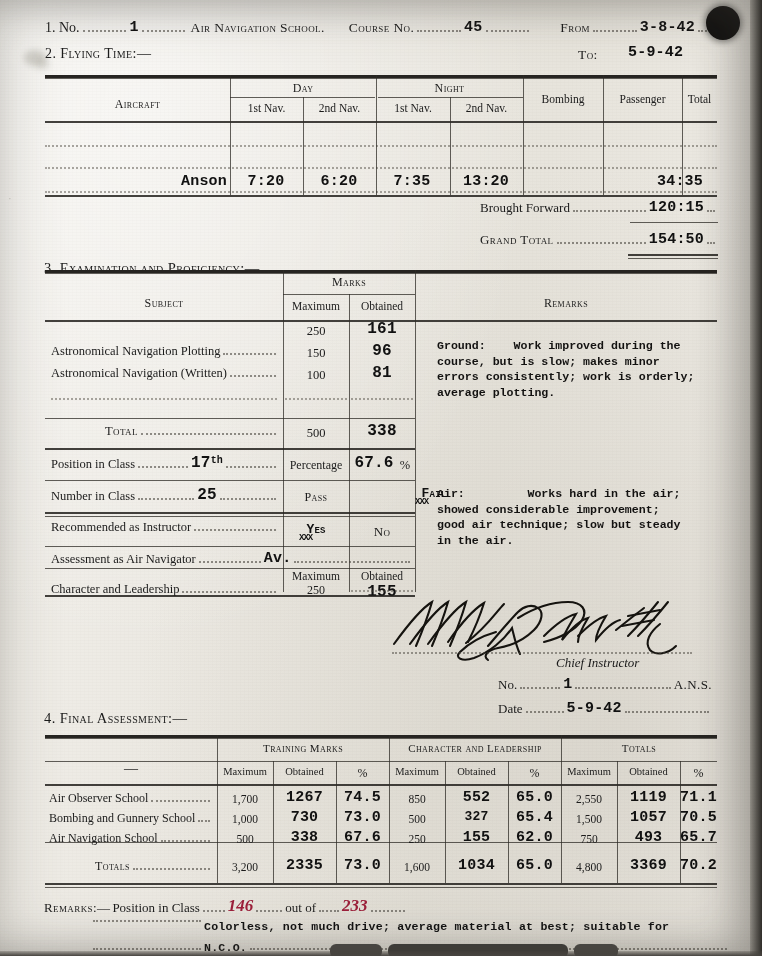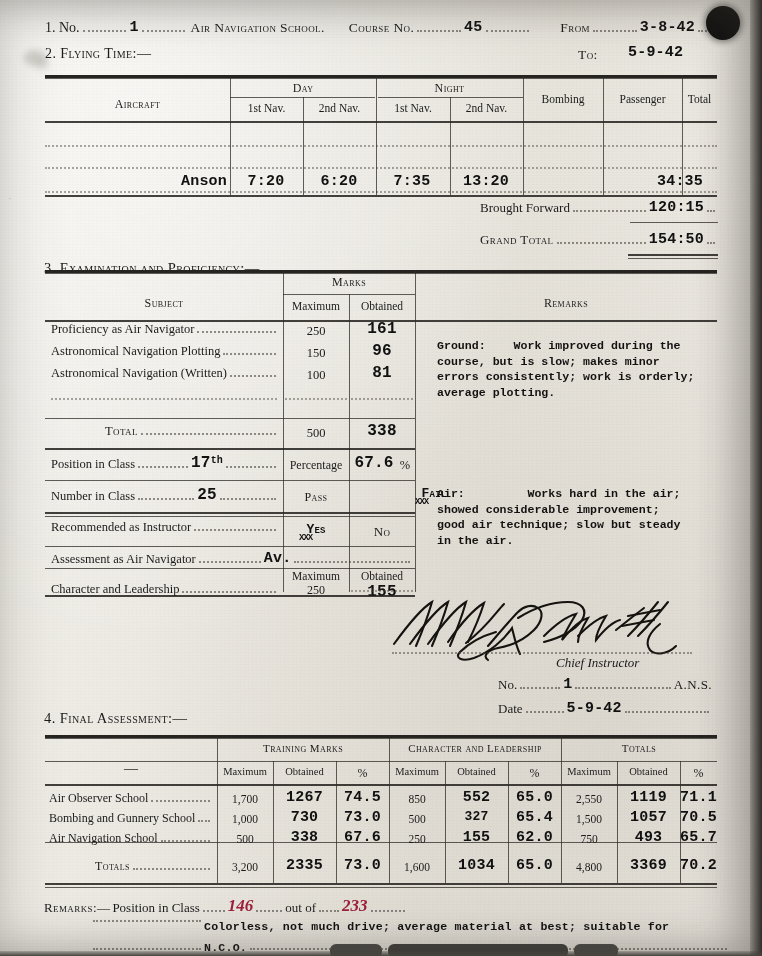--- a/index.html
+++ b/index.html
@@ -234,24 +234,20 @@
     <div class="vrule" style="left:304px;top:24px;height:298px;"></div>
     <div class="vrule" style="left:370px;top:0;height:322px;"></div>
     <div class="rule thin" style="left:238px;top:24px;width:132px;"></div>
 
     <div class="exc sc" style="left:0;top:26px;width:238px;font-size:12px;">Subject</div>
     <div class="exc sc" style="left:238px;top:5px;width:132px;font-size:12px;">Marks</div>
     <div class="exc" style="left:238px;top:30px;width:66px;font-size:11.5px;">Maximum</div>
     <div class="exc" style="left:304px;top:30px;width:66px;font-size:11.5px;">Obtained</div>
     <div class="exc sc" style="left:370px;top:26px;width:302px;font-size:12px;">Remarks</div>
 
-    <div class="exlbl" style="left:6px;top:52px;width:228px;">
-      <span>Proficiency as Air Navigator</span>
-      <span class="dots"></span>
-    </div>
     <div class="exc" style="left:238px;top:54px;width:66px;font-size:12.5px;">250</div>
     <div class="exc tw" style="left:304px;top:50px;width:66px;font-size:16px;">161</div>
 
     <div class="exlbl" style="left:6px;top:74px;width:228px;">
       <span>Astronomical Navigation Plotting</span>
       <span class="dots"></span>
     </div>
     <div class="exc" style="left:238px;top:76px;width:66px;font-size:12.5px;">150</div>
     <div class="exc tw" style="left:304px;top:72px;width:66px;font-size:16px;">96</div>
 

